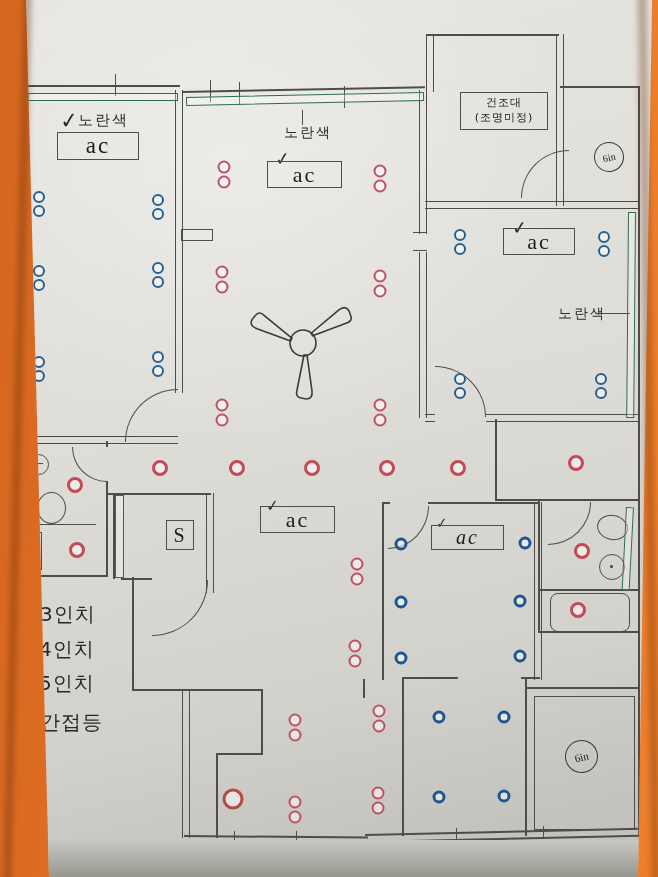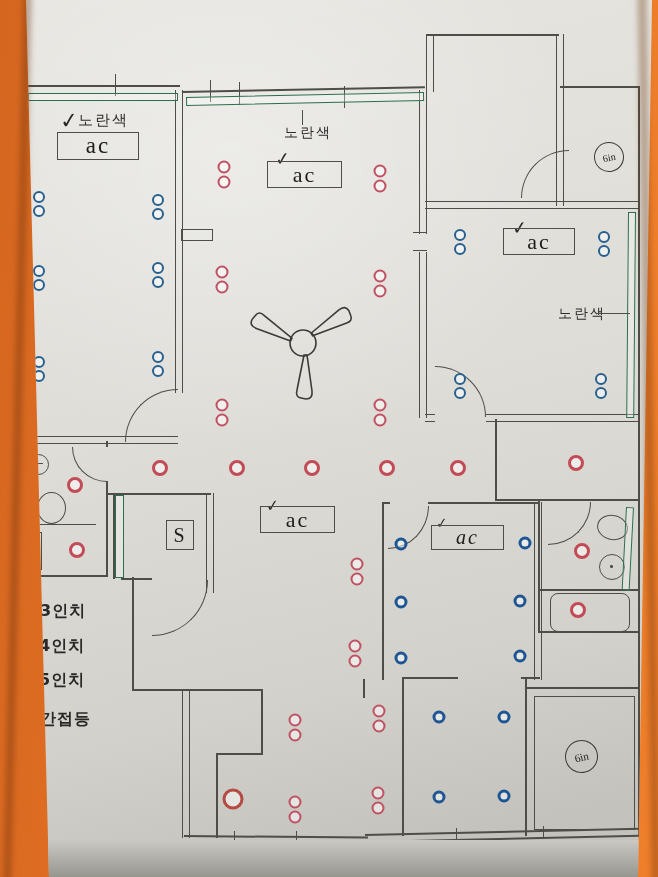--- a/index.html
+++ b/index.html
@@ -39,21 +39,21 @@
   .crl{width:21px;height:21px;border:3.5px solid #b54a42}
   .gbar{position:absolute;border:1.8px solid #2b6e4b;background:rgba(255,255,255,.3);box-sizing:border-box}
   .lblbox{position:absolute;border:1.4px solid #4f4d48;display:flex;align-items:center;justify-content:center;
     font-family:"Liberation Serif",serif;color:#1d1c1a;background:transparent;letter-spacing:2px}
   .ktext{position:absolute;font-size:14px;letter-spacing:2px;color:#2a2927;font-weight:500;white-space:nowrap}
   .check{position:absolute;font-size:18px;color:#2a2927;transform:rotate(-6deg)}
   .circ6{position:absolute;border:1.6px solid #3c3a36;border-radius:50%;display:flex;align-items:center;justify-content:center;
     font-family:"Liberation Serif",serif;color:#1d1c1a}
   .legendrow{position:absolute;display:flex;align-items:center;gap:9px}
   .lgdot{width:15px;height:15px;border:3px solid #27608f;border-radius:50%;box-sizing:border-box;background:rgba(255,255,255,.4)}
-  .lgtext{font-size:16px;letter-spacing:1px;color:#2a2927;font-weight:700}
+  .lgtext{font-size:20px;letter-spacing:1px;color:#2a2927;font-weight:400}
   svg{position:absolute;overflow:visible}
 </style>
 </head>
 <body>
 
 <div class="paper">
 
   <div class="w" style="left:20px;top:85px;width:160px;height:1.6px"></div>
   <div class="w" style="left:182px;top:91px;width:243px;height:1.6px;transform:rotate(-1.1deg);transform-origin:left center"></div>
   <div class="w" style="left:20px;top:85px;width:1.6px;height:494px"></div>
@@ -238,20 +238,24 @@
       <span>ac</span>
     </div>
 
   <div class="w" style="left:302px;top:110px;width:1.4px;height:15px"></div>
   <div class="ktext" style="left:284px;top:124px">노란색</div>
   <div class="check" style="left:275px;top:148px">✓</div>
   <div class="lblbox" style="left:267px;top:161px;width:73px;height:25px;font-size:22px">
       <span>ac</span>
     </div>
 
+  <div class="lblbox" style="left:460px;top:92px;width:86px;height:36px;font-size:11px;letter-spacing:1px;flex-direction:column;line-height:1.35;font-family:'DejaVu Sans',sans-serif">
+    <span>건조대</span>
+    <span>(조명미정)</span>
+  </div>
 
   <div class="circ6" style="left:594px;top:142px;width:28px;height:28px;font-size:10px;transform:rotate(-12deg)">
       <span>6in</span>
     </div>
 
   <div class="check" style="left:512px;top:217px">✓</div>
   <div class="lblbox" style="left:503px;top:228px;width:70px;height:25px;font-size:22px">
       <span>ac</span>
     </div>
   <div class="ktext" style="left:558px;top:305px">노란색</div>

